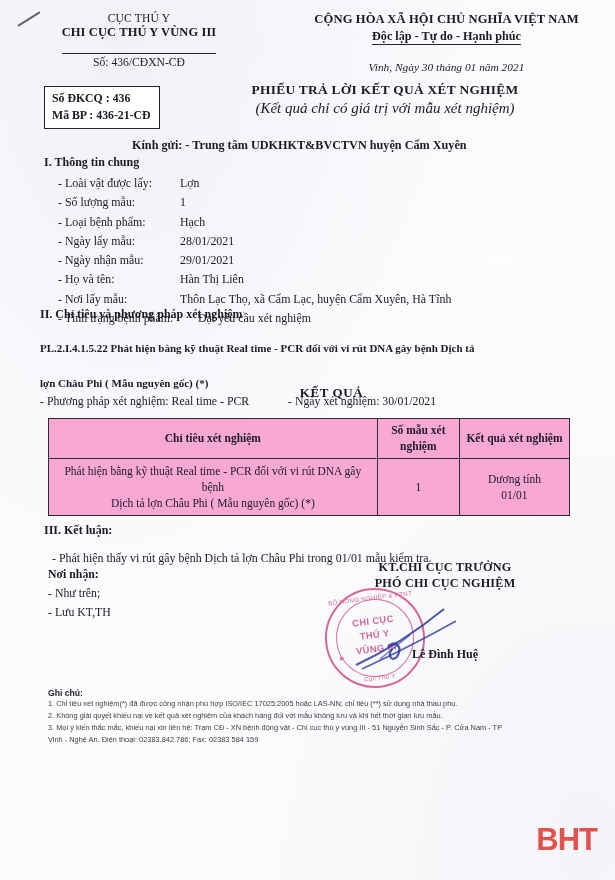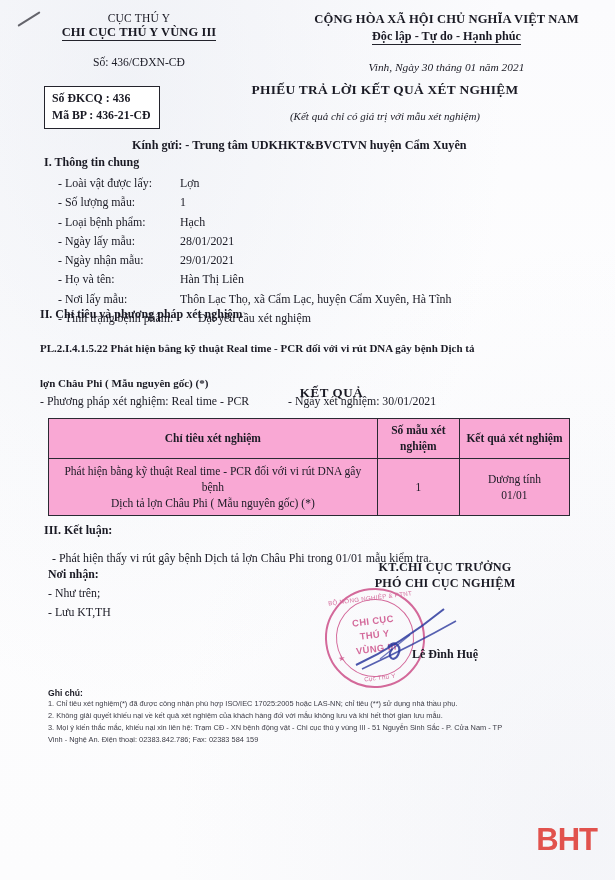--- a/index.html
+++ b/index.html
@@ -27,40 +27,40 @@
     background:#4a4a52;transform:rotate(-32deg);opacity:.85;border-radius:1px;
   }
   .content{position:absolute;left:0;top:0;width:615px;height:880px;}
 
   
   .hdr{position:absolute;top:12px;left:0;width:615px;display:flex;}
   .hdr-left{width:278px;text-align:center;}
   .hdr-right{width:337px;text-align:center;}
   .org1{font-size:11.5px;letter-spacing:.2px;}
   .org2{font-size:12.5px;font-weight:bold;letter-spacing:.1px;margin-top:1px;}
-  .org2 .u{border-bottom:1.1px solid #23232c;padding-bottom:1px;}
+  .org2 .u{border-bottom:1.1px solid #23232c;padding-bottom:14px;}
   .nation1{font-size:12.6px;font-weight:bold;letter-spacing:.1px;text-align:center;}
   .nation2{font-size:12.2px;font-weight:bold;margin-top:2px;}
   .nation2 span{border-bottom:1.1px solid #23232c;padding-bottom:1px;}
   .so-cd{font-size:11.6px;margin-top:16px;text-align:center;}
   .place-date{font-size:11.4px;font-style:italic;margin-top:17px;}
 
   
   .dkcq{
     position:absolute;left:44px;top:86px;
     border:1.6px solid #23232c;
     padding:3px 8px 4px 7px;
     font-size:11.8px;font-weight:bold;line-height:1.45;
     background:#fff;
   }
 
   
   .title-wrap{position:absolute;left:185px;top:82px;width:400px;text-align:center;}
   .title{font-size:13.4px;font-weight:bold;letter-spacing:.3px;}
-  .subtitle{font-size:11px;font-style:italic;margin-top:12px;}
+  .subtitle{font-size:15px;font-style:italic;margin-top:2px;}
 
   .kinh-gui{position:absolute;left:132px;top:138px;font-size:12.2px;font-weight:bold;}
 
   
   .sec-h{font-size:12px;font-weight:bold;}
   .sec1{position:absolute;left:44px;top:155px;}
   .info{margin-top:4px;}
   .info-row{display:flex;font-size:11.9px;line-height:1.62;}
   .info-label{width:122px;padding-left:14px;white-space:nowrap;}
   .info-val{white-space:nowrap;}

